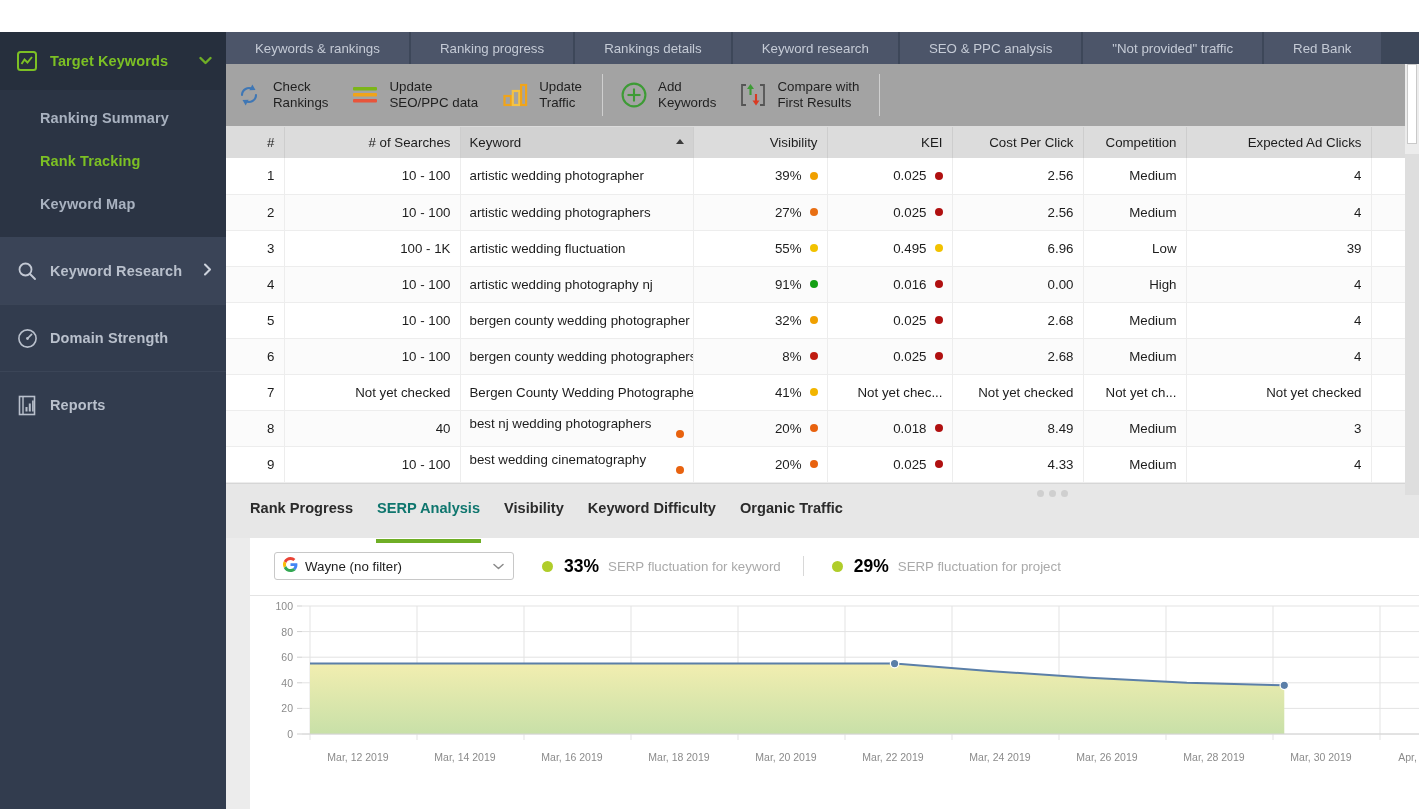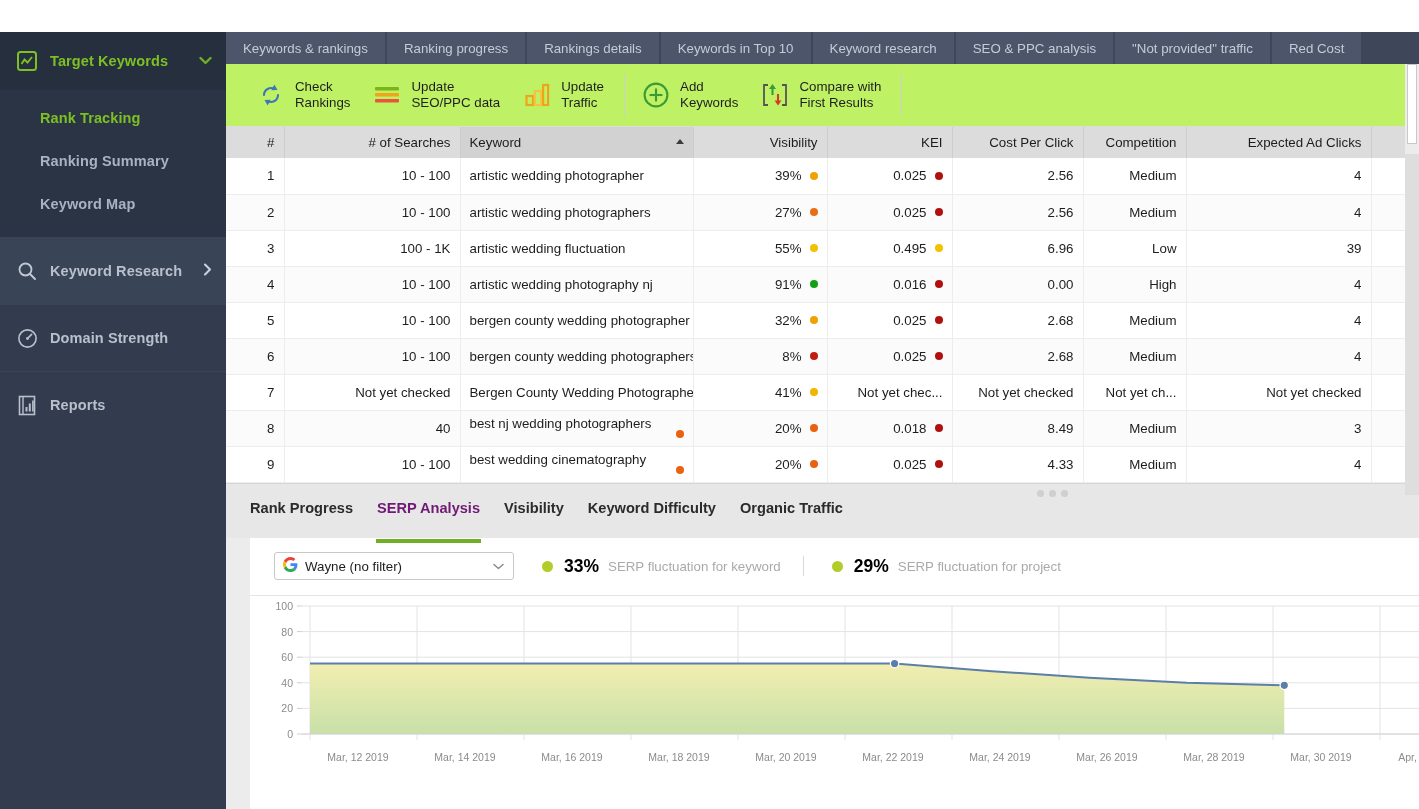--- a/index.html
+++ b/index.html
@@ -62,30 +62,30 @@
   .main { width: 1193px; height: 809px; position: relative; background: #ececec; }
 
   
   .tabstrip {
     height: 32px; background: #3d4759;
     display: flex; align-items: flex-end; gap: 2px;
     padding-left: 0;
   }
   .ttab {
     height: 32px; display: flex; align-items: center; justify-content: center;
-    padding: 0 17px;
+    padding: 0 29px;
     background: #4c5569; color: #c5cbd6;
     font-size: 13.3px; white-space: nowrap;
   }
   .ttab.first { border-radius: 0; }
 
   
   .toolbar {
-    height: 63px; background: #bef264;
-    display: flex; align-items: center; padding-left: 28px;
+    height: 63px; background: #a3a3a3;
+    display: flex; align-items: center; padding-left: 6px;
     border-bottom: 1px solid #dcdcdc;
   }
   .tbtn { display: flex; align-items: center; height: 46px; padding-right: 20px; }
   .tbtn .tb-ico { width: 34px; flex: 0 0 34px; display:flex; align-items:center; justify-content:center; margin-right: 7px; }
   .tbtn .tb-txt {
     font-size: 13.3px; color: #1f1f1f; line-height: 16px; white-space: nowrap;
   }
   .tb-div { width: 1px; height: 42px; background: #cfcfcf; margin: 0 14px 0 0; }
 
   
@@ -127,21 +127,21 @@
   .splitter .grip { position:absolute; left:811px; top:6px; display:flex; gap:5px; }
   .splitter .grip i { width:7px; height:7px; border-radius:50%; background:#cfcfcf; display:block; }
 
   
   .btabs { height: 38px; background:#e7e7e7; display:flex; align-items:center; padding-left: 24px; gap: 0; }
   .btab {
     font-size: 14.6px; font-weight: bold; color:#2b2b2b; height:38px;
     display:flex; align-items:flex-start; padding: 0 12px; position:relative;
   }
   .btab:first-child { padding-left: 0; }
-  .btab.active { color:#701a75; }
+  .btab.active { color:#0f766e; }
   .btab.active:after {
     content:""; position:absolute; left:11px; right:11px; bottom:-5px; height:4px; background:#6fae26;
   }
 
   
   .panel { background:#fff; margin-left:24px; width:1169px; height:290px; }
   .panel-head {
     height: 57px; display:flex; align-items:center; padding-left: 24px; gap: 0;
   }
   .gselect {
@@ -183,25 +183,25 @@
       </span>
       <span class="sb-label">Target Keywords</span>
       <span class="sb-caret">
         <svg width="13" height="9" viewBox="0 0 13 9">
             <polyline points="1.5,2 6.5,7 11.5,2" fill="none" stroke="#6fae26" stroke-width="2.4" stroke-linecap="round" stroke-linejoin="round"></polyline>
           </svg>
       </span>
     </div>
 
     <div class="sb-sub">
+      <div class="sb-subitem">
+        <span>Ranking Summary</span>
+      </div>
       <div class="sb-subitem active">
         <span>Rank Tracking</span>
-      </div>
-      <div class="sb-subitem">
-        <span>Ranking Summary</span>
       </div>
       <div class="sb-subitem">
         <span>Keyword Map</span>
       </div>
     </div>
 
     <div class="sb-row hl">
       <span class="sb-icon">
         <svg width="20" height="20" viewBox="0 0 20 20">
             <circle cx="8.5" cy="8.5" r="6" fill="none" stroke="#c3c9d4" stroke-width="1.8"></circle>
@@ -247,33 +247,30 @@
       <div class="ttab first">
           <span>Keywords &amp; rankings</span>
         </div>
       <div class="ttab">
           <span>Ranking progress</span>
         </div>
       <div class="ttab">
           <span>Rankings details</span>
         </div>
       <div class="ttab">
-          <span>Keywords in Top 10</span>
-        </div>
-      <div class="ttab">
           <span>Keyword research</span>
         </div>
       <div class="ttab">
           <span>SEO &amp; PPC analysis</span>
         </div>
       <div class="ttab">
           <span>"Not provided" traffic</span>
         </div>
       <div class="ttab">
-          <span>Red Cost</span>
+          <span>Red Bank</span>
         </div>
     </div>
 
     <div class="toolbar">
 
       <div class="tbtn">
         <span class="tb-ico">
           <svg width="28" height="28" viewBox="0 0 28 28">
             <path d="M7 14a7 7 0 0 1 10.5-6" fill="none" stroke="#3f77b5" stroke-width="2.1" stroke-linecap="round"></path>
             <path d="M21 14a7 7 0 0 1-10.5 6" fill="none" stroke="#3f77b5" stroke-width="2.1" stroke-linecap="round"></path>

